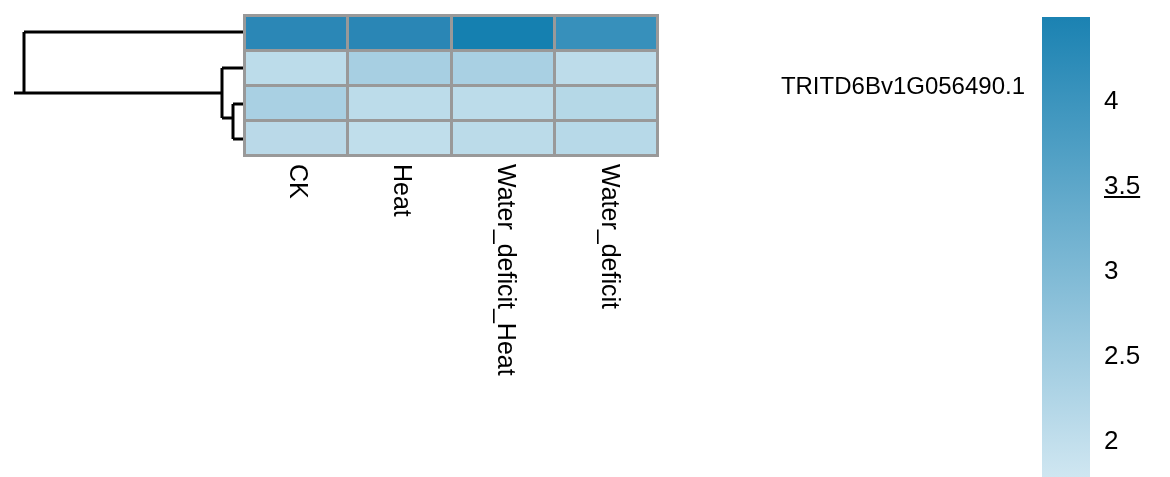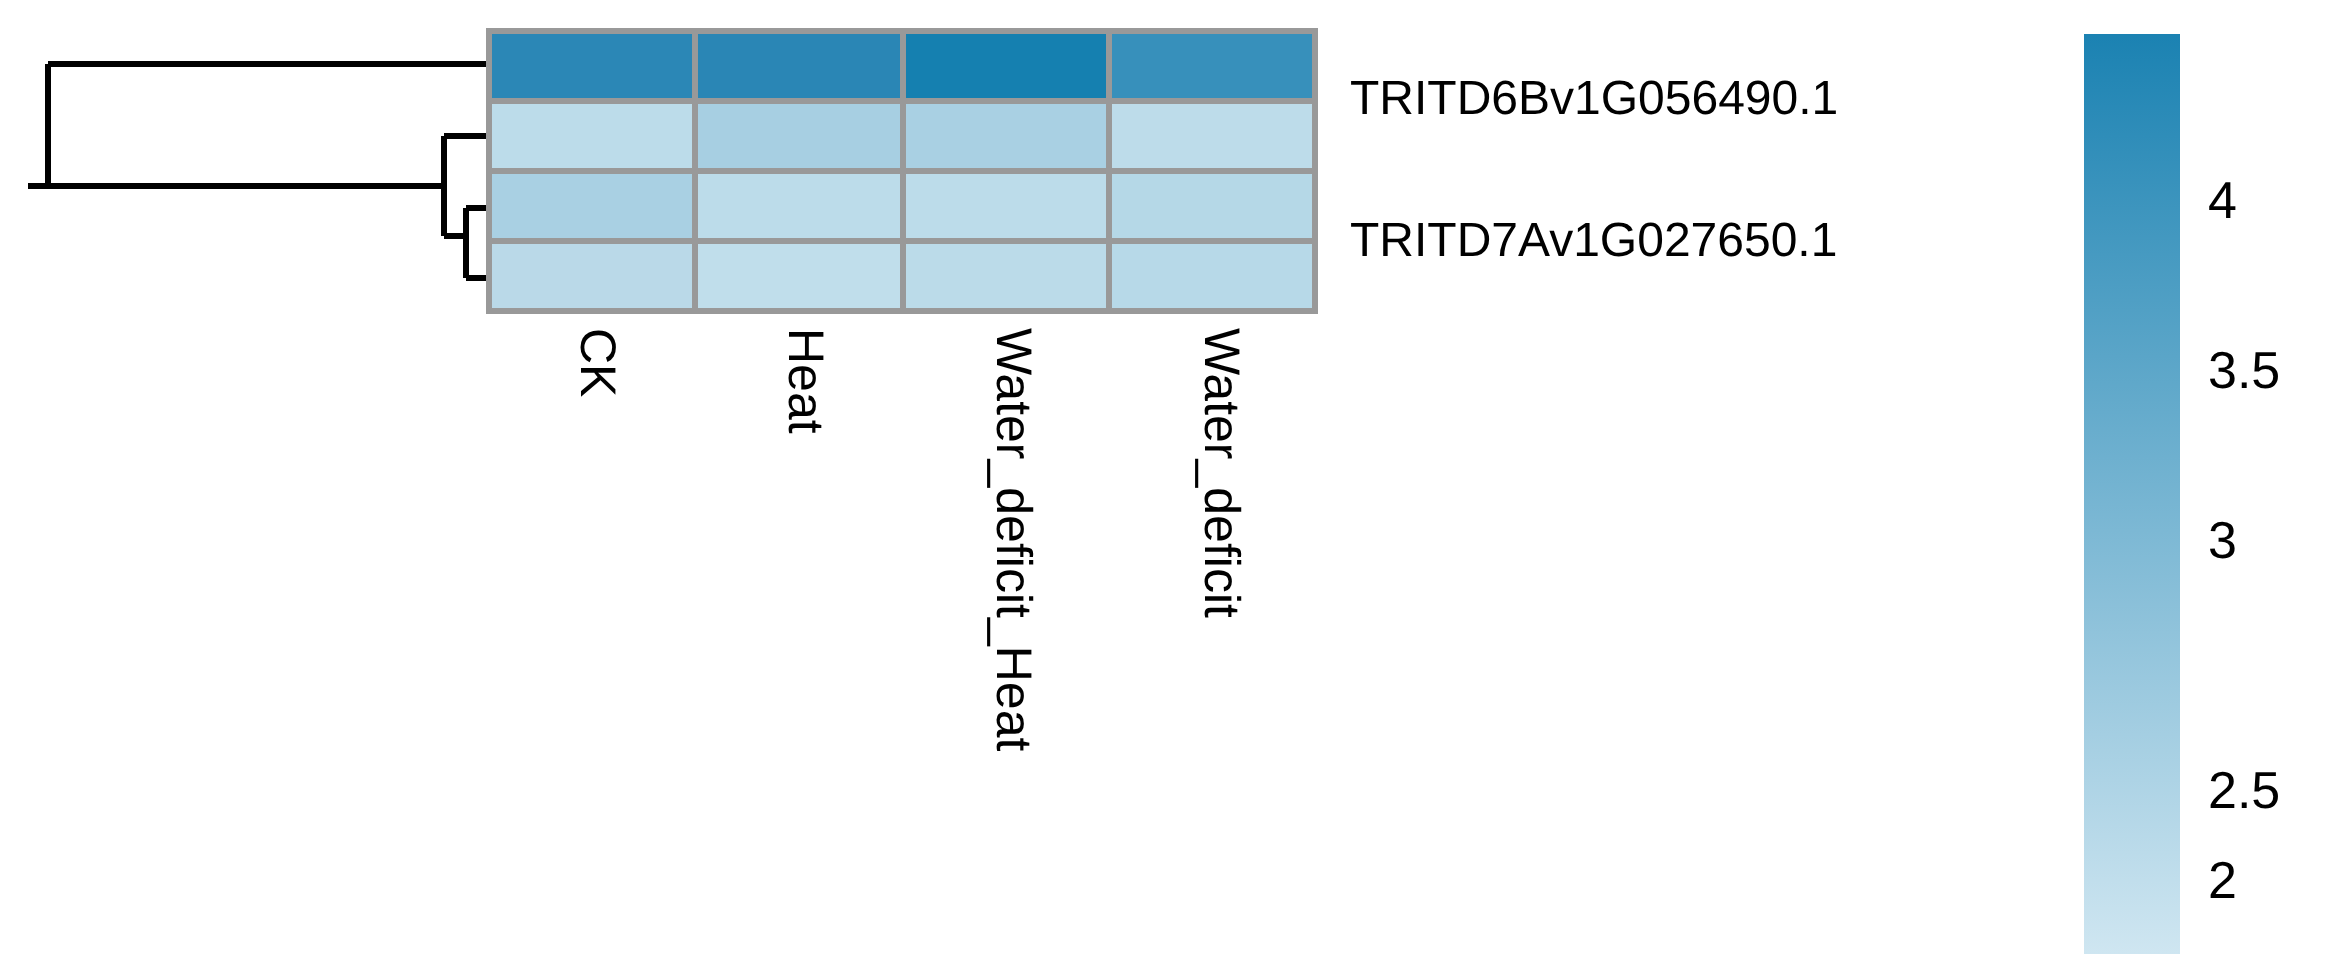--- a/index.html
+++ b/index.html
@@ -47,20 +47,21 @@
 
   
   #row-labels {
     position: absolute;
     left: 675px;
     top: 14px;
     width: 350px;
     height: 143px;
     display: flex;
     flex-direction: column;
+    align-items: flex-end;
   }
   .row-label {
     flex: 1 1 0;
     display: flex;
     align-items: center;
     font-size: 24px;
     line-height: 1;
     white-space: nowrap;
   }
 
@@ -154,38 +155,37 @@
     <div class="cell" style="background: rgb(188, 220, 234);"></div>
     <div class="cell" style="background: rgb(181, 216, 231);"></div>
     <div class="cell" style="background: rgb(186, 217, 232);"></div>
     <div class="cell" style="background: rgb(192, 222, 235);"></div>
     <div class="cell" style="background: rgb(187, 219, 233);"></div>
     <div class="cell" style="background: rgb(183, 217, 232);"></div>
   </div>
 
 <div id="row-labels">
   <div class="row-label">TRITD6Bv1G056490.1</div>
-  <div class="row-label">TRITD7Av1G027650.1</div>
 </div>
 
 <div id="col-labels">
   <div class="col-label-slot">
     <span class="col-label">CK</span>
   </div>
   <div class="col-label-slot">
     <span class="col-label">Heat</span>
   </div>
   <div class="col-label-slot">
     <span class="col-label">Water_deficit_Heat</span>
   </div>
   <div class="col-label-slot">
     <span class="col-label">Water_deficit</span>
   </div>
 </div>
 
 <div id="colorbar-wrap">
   <div id="colorbar-gradient" style="background: linear-gradient(rgb(27, 130, 178) 0%, rgb(207, 230, 241) 100%);"></div>
   <span class="cb-tick-label" style="top: 18%;">4</span>
-  <span class="cb-tick-label" style="top: 36.5%;">3.5</span>
+  <span class="cb-tick-label" style="top: 36.5%; text-decoration: underline;">3.5</span>
   <span class="cb-tick-label" style="top: 55%;">3</span>
-  <span class="cb-tick-label" style="top: 73.5%; margin-top: 40px;">2.5</span>
+  <span class="cb-tick-label" style="top: 73.5%;">2.5</span>
   <span class="cb-tick-label" style="top: 92%;">2</span>
 </div>
 
 </body></html>

